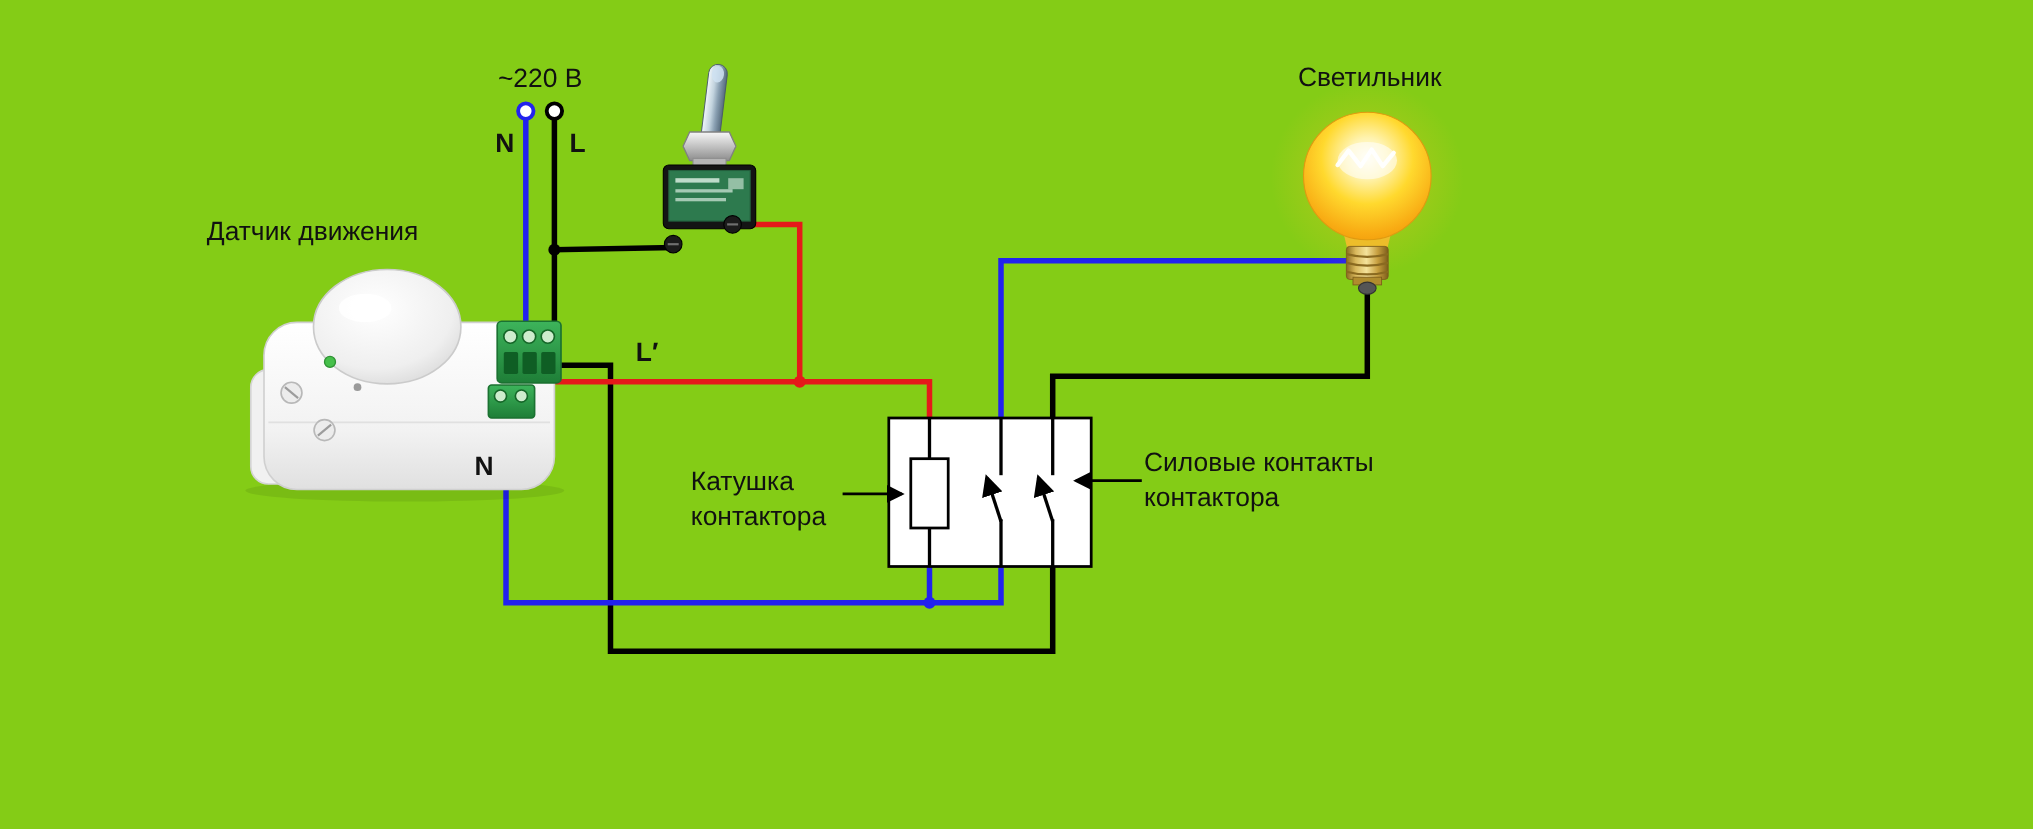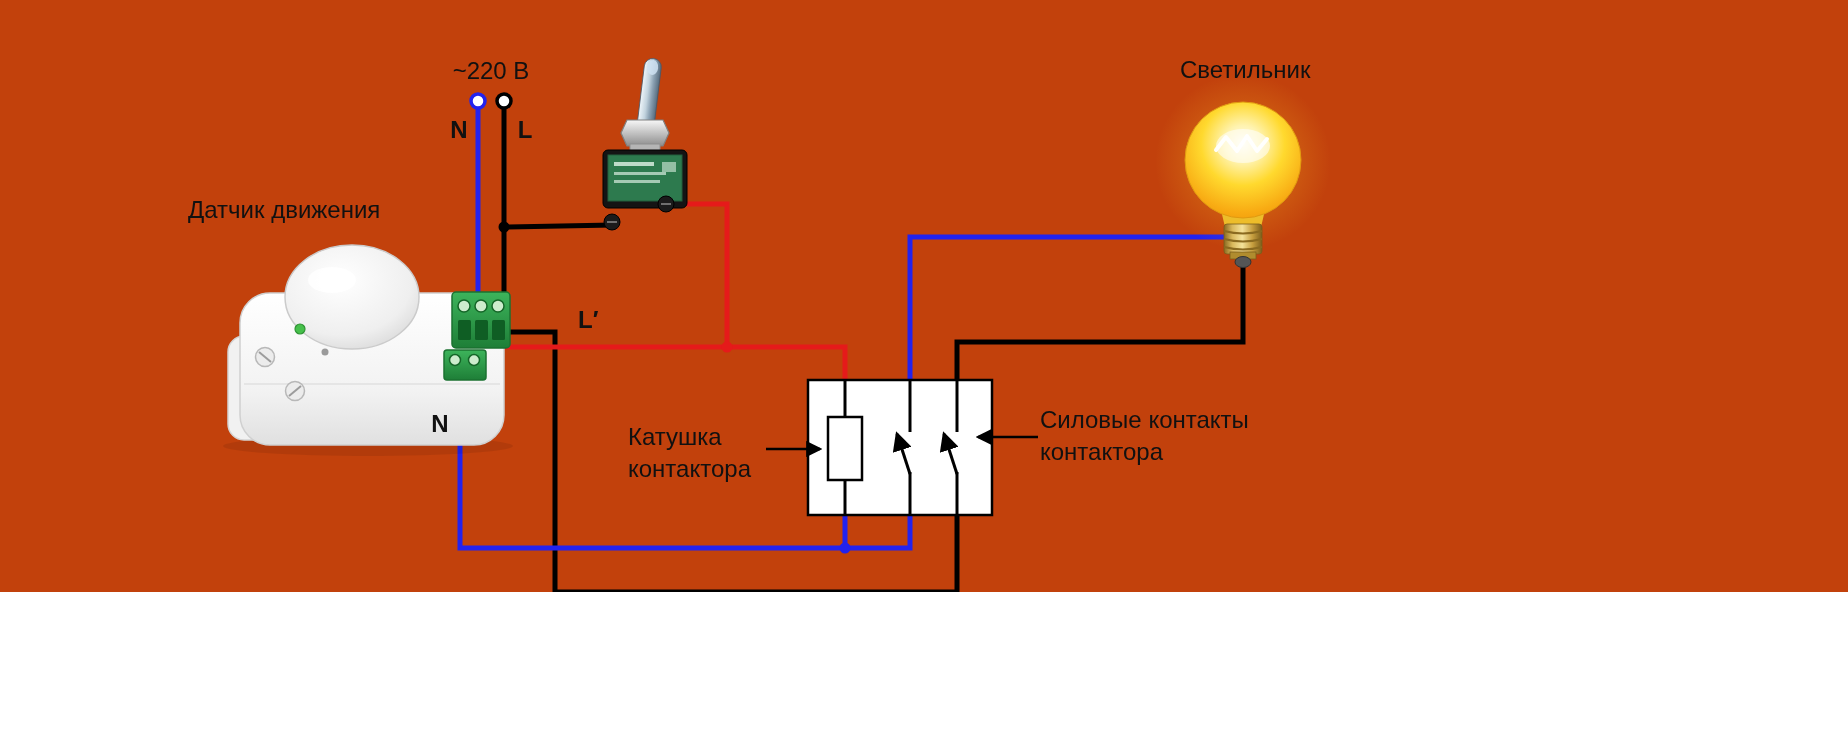--- a/index.html
+++ b/index.html
@@ -1,16 +1,16 @@
 <!DOCTYPE html>
 <html><head>
 <meta charset="utf-8">
 <style>
   html,body{margin:0;padding:0;background:#ffffff;}
-  .stage{position:relative;width:1848px;height:592px;background:#c2410c;overflow:hidden;}
+  .stage{position:relative;width:1848px;height:754px;background:#84cc16;overflow:hidden;}
   svg{display:block;}
   text{font-family:"Liberation Sans","DejaVu Sans",sans-serif;fill:#111;}
   .lbl{font-size:24px;}
   .lbl-b{font-size:24px;font-weight:bold;}
 </style>
 </head>
 <body>
 
 <div class="stage">
 <svg width="1848" height="754" viewBox="0 0 1848 754" xmlns="http://www.w3.org/2000/svg">

